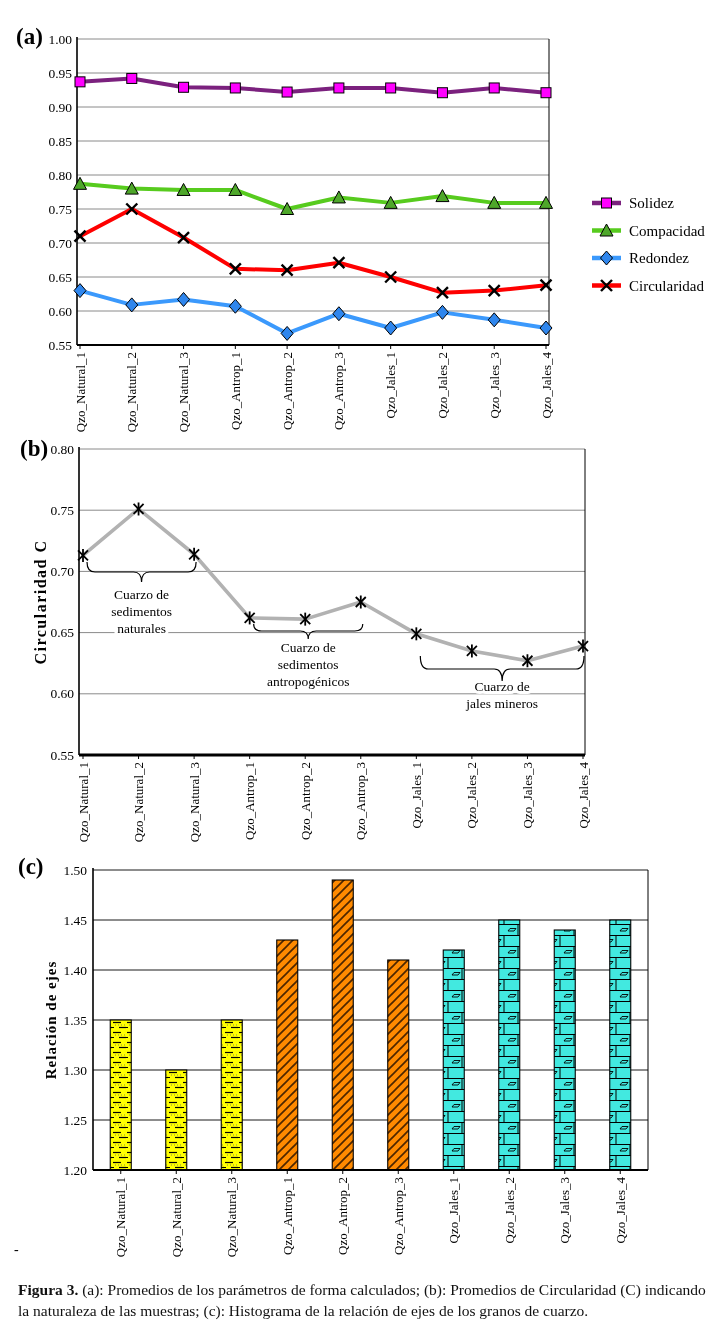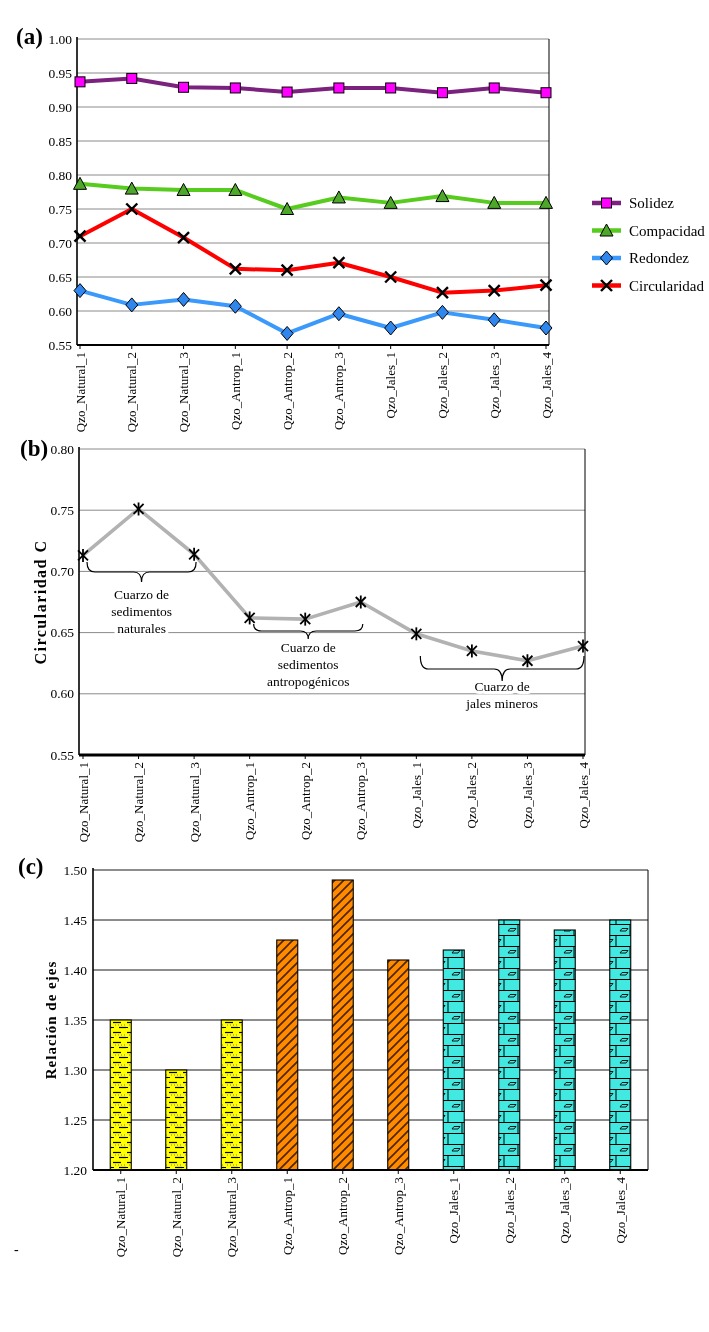--- a/index.html
+++ b/index.html
@@ -368,13 +368,14 @@
         <text x="513.75" y="1177" fill="#000" font-size="13" font-family="&quot;Liberation Serif&quot;,&quot;DejaVu Serif&quot;,serif" text-anchor="end" transform="rotate(-90 513.75 1177)">Qzo_Jales_2</text>
         <line x1="564.75" y1="1170" x2="564.75" y2="1174" stroke="#000" stroke-width="1"></line>
         <text x="569.25" y="1177" fill="#000" font-size="13" font-family="&quot;Liberation Serif&quot;,&quot;DejaVu Serif&quot;,serif" text-anchor="end" transform="rotate(-90 569.25 1177)">Qzo_Jales_3</text>
         <line x1="620.25" y1="1170" x2="620.25" y2="1174" stroke="#000" stroke-width="1"></line>
         <text x="624.75" y="1177" fill="#000" font-size="13" font-family="&quot;Liberation Serif&quot;,&quot;DejaVu Serif&quot;,serif" text-anchor="end" transform="rotate(-90 624.75 1177)">Qzo_Jales_4</text>
       </g>
     </svg>
 
   <span class="stray-dash">-</span>
 
+  <div class="caption"><span class="lead">Figura 3.</span><span> (a): Promedios de los parámetros de forma calculados; (b): Promedios de Circularidad (C) indicando la naturaleza de las muestras; (c): Histograma de la relación de ejes de los granos de cuarzo.</span></div>
 </div>
 
 </body></html>

